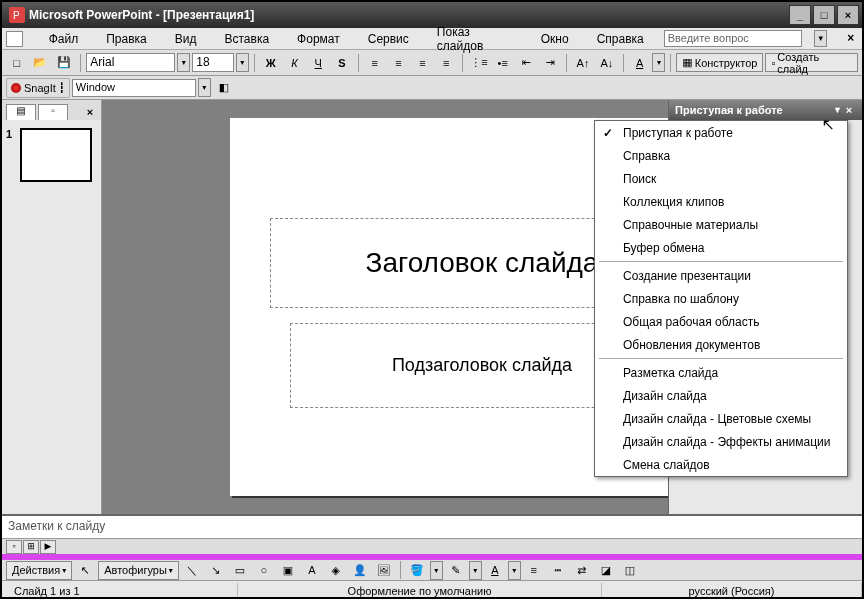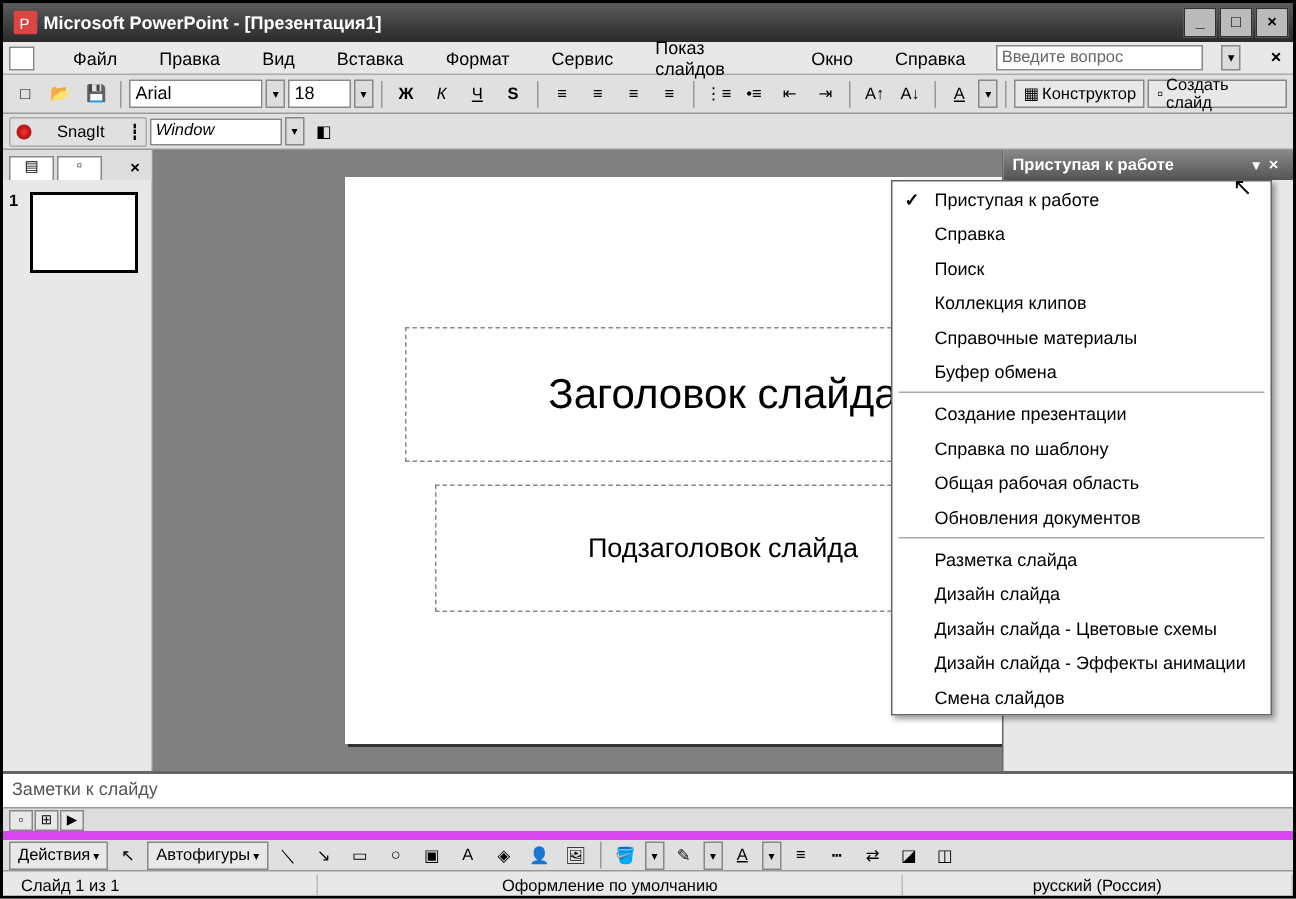--- a/index.html
+++ b/index.html
@@ -44,22 +44,22 @@
 .dropdown{position:absolute;left:-75px;top:20px;width:254px;background:#fff;border:1px solid #666;box-shadow:2px 2px 4px rgba(0,0,0,.4);z-index:100;}
 .dd-item{height:23px;display:flex;align-items:center;padding:0 6px 0 28px;font-size:12px;position:relative;}
 .dd-check::before{content:"✓";position:absolute;left:8px;font-weight:bold;}
 .dd-sep{height:1px;background:#aaa;margin:2px 4px;}
 .notes{height:24px;background:#fff;border-top:2px solid #666;font-size:12px;padding:3px 6px;color:#555;}
 .viewbar{height:16px;background:#ddd;border-top:1px solid #999;display:flex;align-items:center;padding:0 4px;gap:1px;}
 .vbtn{width:16px;height:14px;border:1px solid #888;background:#e8e8e8;font-size:9px;text-align:center;}
 .drawbar{height:26px;background:#e0e0e0;border-top:6px solid #d946ef;display:flex;align-items:center;padding:2px 4px;gap:2px;}
 .status{height:21px;background:#e8e8e8;border-top:1px solid #999;display:flex;align-items:center;font-size:11px;}
 .status-cell{padding:2px 12px;border-right:1px solid #bbb;}
-.sc1{width:210px;}.sc2{flex:1;text-align:center;}.sc3{width:260px;text-align:center;}
-.snaglbl{display:flex;align-items:center;gap:17px;padding:0 4px;border:1px solid #aaa;border-radius:2px;height:20px;font-size:11px;}
+.sc1{width:236px;}.sc2{flex:1;text-align:center;}.sc3{width:260px;text-align:center;}
+.snaglbl{display:flex;align-items:center;gap:3px;padding:0 4px;border:1px solid #aaa;border-radius:2px;height:20px;font-size:11px;}
 .bullet{width:10px;height:10px;border-radius:50%;background:radial-gradient(#f33,#800);}
 .cursor-img{position:absolute;right:27px;top:15px;font-size:16px;color:#000;z-index:200;pointer-events:none;}
 svg{display:block;}
 </style>
 </head>
 <body>
 
 <div class="titlebar">
   <span class="icon">
       <svg width="16" height="16">
@@ -139,21 +139,21 @@
       <span>Создать слайд</span>
     </div>
 </div>
 
 <div class="tbar2">
   <div class="snaglbl">
       <span class="bullet"></span>
       <span>SnagIt</span>
       <span style="font-size:10px;">┇</span>
     </div>
-  <div class="snagbox" style="width:88px;font-style:italic;">Window</div>
+  <div class="snagbox" style="width:124px;">Window</div>
   <div class="drp">▾</div>
   <div class="tbtn">◧</div>
 </div>
 
 <div class="main">
   <div class="thumbs">
     <div class="tabstrip">
       <div class="tab">▤</div>
       <div class="tab">▫</div>
       <div class="xbtn">×</div>

